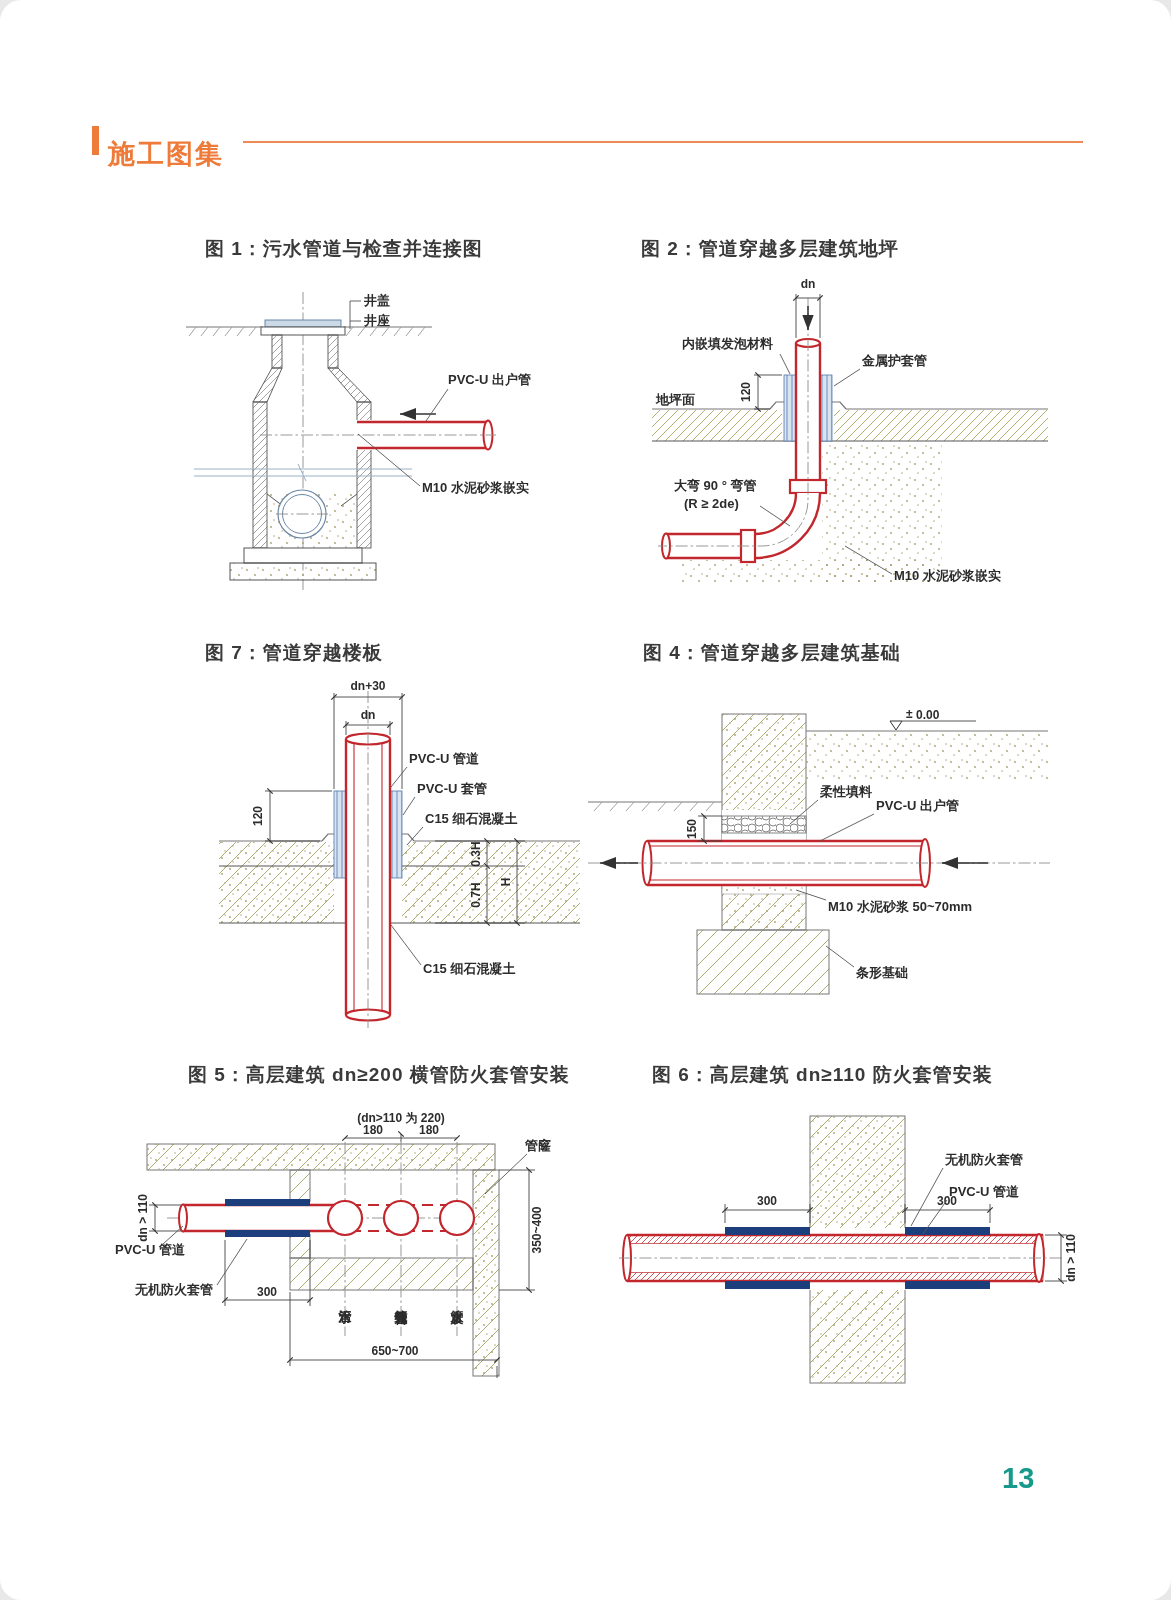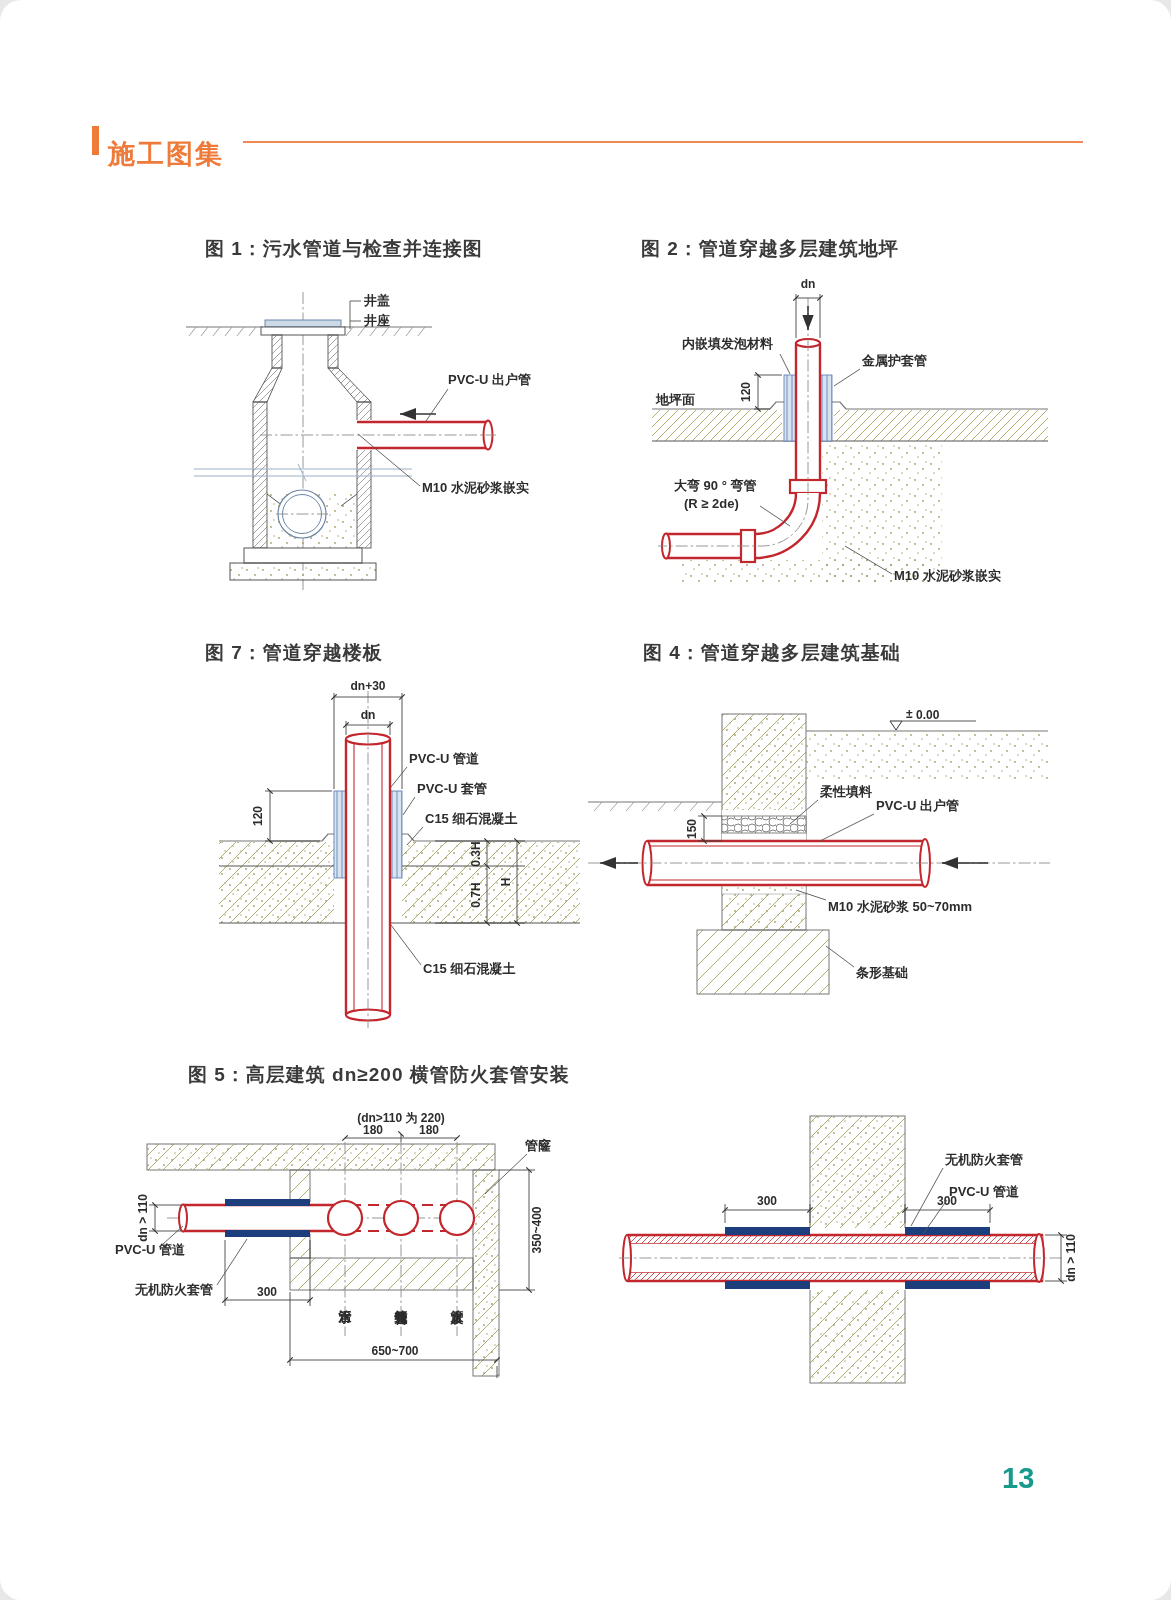--- a/index.html
+++ b/index.html
@@ -73,20 +73,21 @@
 
   <div class="hdr-bar"></div>
   <h1 class="hdr-title">施工图集</h1>
   <div class="hdr-line"></div>
 
   <div class="fig-title" style="left:205px;top:236px;">图 1：污水管道与检查并连接图</div>
   <div class="fig-title" style="left:641px;top:236px;">图 2：管道穿越多层建筑地坪</div>
   <div class="fig-title" style="left:205px;top:640px;">图 7：管道穿越楼板</div>
   <div class="fig-title" style="left:643px;top:640px;">图 4：管道穿越多层建筑基础</div>
   <div class="fig-title" style="left:188px;top:1062px;">图 5：高层建筑 dn≥200 横管防火套管安装</div>
+  <div class="fig-title" style="left:652px;top:1062px;">图 6：高层建筑 dn≥110 防火套管安装</div>
 
   <svg class="fig-svg" style="left:180px;top:278px;" width="420" height="330" viewBox="0 0 420 330">
     <g>
       <line class="cl" x1="123" y1="14" x2="123" y2="312"></line>
 
       <line class="soft" x1="6" y1="49" x2="83" y2="49"></line>
       <line class="soft" x1="163" y1="49" x2="252" y2="49"></line>
       <path d="M16,49 l-7,9 M28,49 l-7,9 M40,49 l-7,9 M52,49 l-7,9 M64,49 l-7,9 M76,49 l-7,9
                M173,49 l-7,9 M185,49 l-7,9 M197,49 l-7,9 M209,49 l-7,9 M221,49 l-7,9 M233,49 l-7,9 M245,49 l-7,9" stroke="#999" stroke-width="0.9" fill="none"></path>
 

